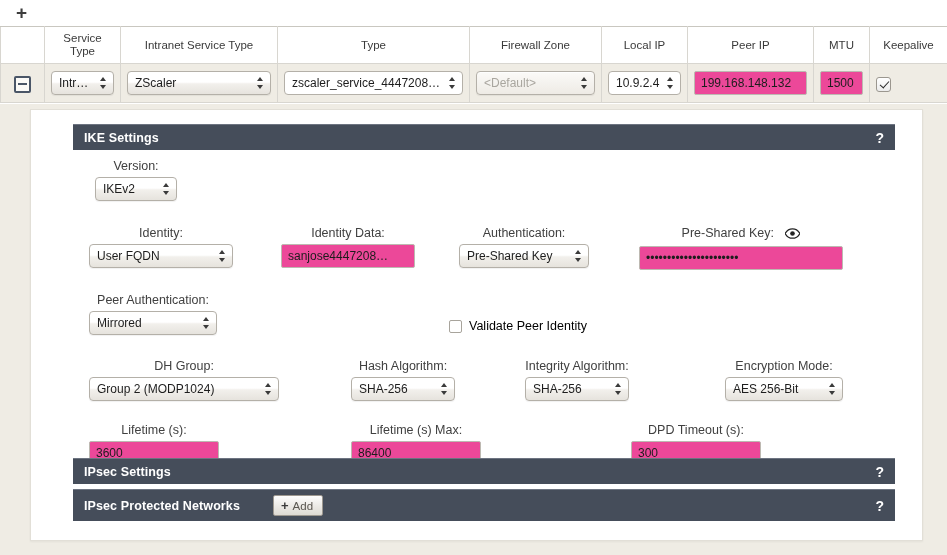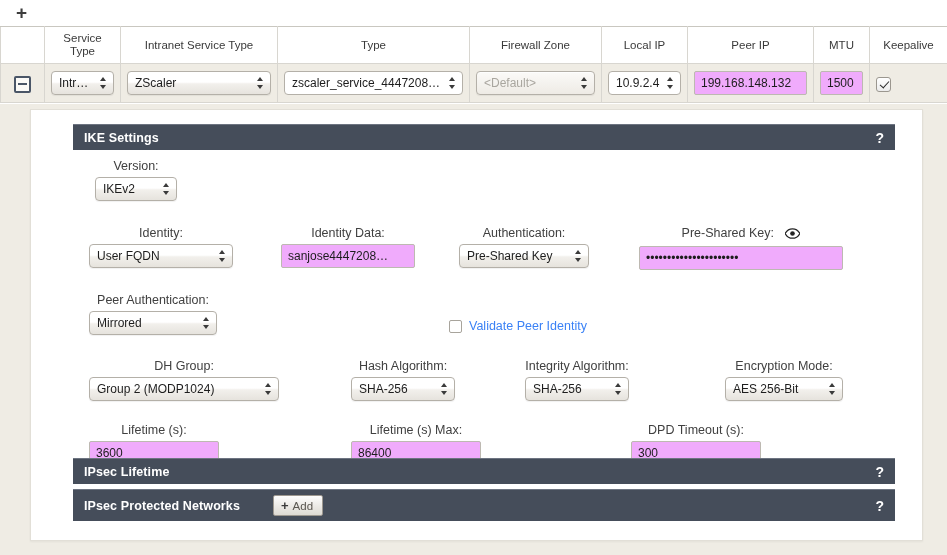--- a/index.html
+++ b/index.html
@@ -134,21 +134,21 @@
     bottom: 1px;
     border-top: 4px solid #3a3a3a;
   }
 
   .txt {
     display: block;
     width: 100%;
     height: 24px;
     border: 1px solid #bdb9b1;
     border-radius: 2px;
-    background: #f0abfc;
+    background: #ec4899;
     font-family: "Liberation Sans", sans-serif;
     font-size: 12px;
     color: #1d1d1d;
     padding: 0 6px;
     line-height: 22px;
     outline: none;
   }
   .ka-cell { text-align: left; padding-left: 9px; }
   .cb {
     width: 15px; height: 15px;
@@ -258,21 +258,21 @@
     vertical-align: -2px;
     margin-left: 8px;
     cursor: pointer;
   }
   .cbrow {
     position: absolute;
     display: flex;
     align-items: center;
     gap: 7px;
     font-size: 12.5px;
-    color: #3b82f6;
+    color: #000000;
     white-space: nowrap;
   }
   .cb-sq {
     width: 13px; height: 13px;
     border: 1px solid #a8a49c;
     border-radius: 2px;
     background: #ffffff;
     cursor: pointer;
     flex: none;
   }
@@ -472,21 +472,21 @@
           <div class="fld" style="left:558px; top:273px; width:130px;">
             <span class="lbl">DPD Timeout (s):</span>
             <input class="txt" value="300" style="">
           </div>
 
         </div>
       </div>
 
       <div class="panel" style="top:348px;">
         <div class="panel-head">
-          <span class="ptitle">IPsec Lifetime</span>
+          <span class="ptitle">IPsec Settings</span>
           <span class="phelp">?</span>
         </div>
       </div>
 
       <div class="panel" style="top:379px;">
         <div class="panel-head" style="height:32px;">
           <span class="ptitle" style="line-height:32px;">IPsec Protected Networks</span>
           <span class="add-btn" style="top:5px;">
             <span class="pl">+</span><span>Add</span>
           </span>

